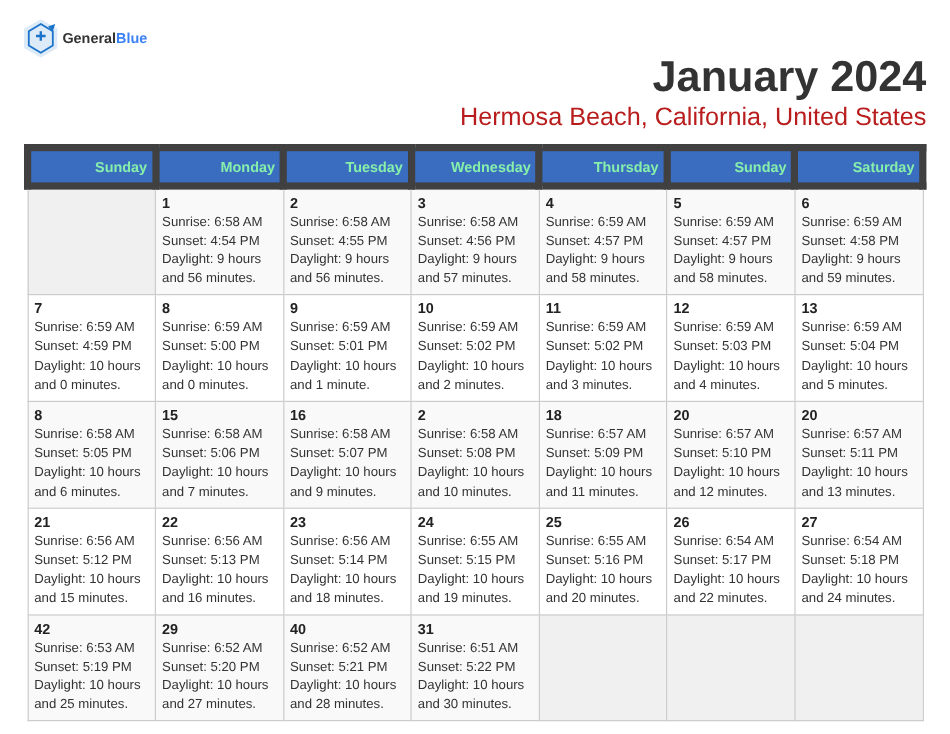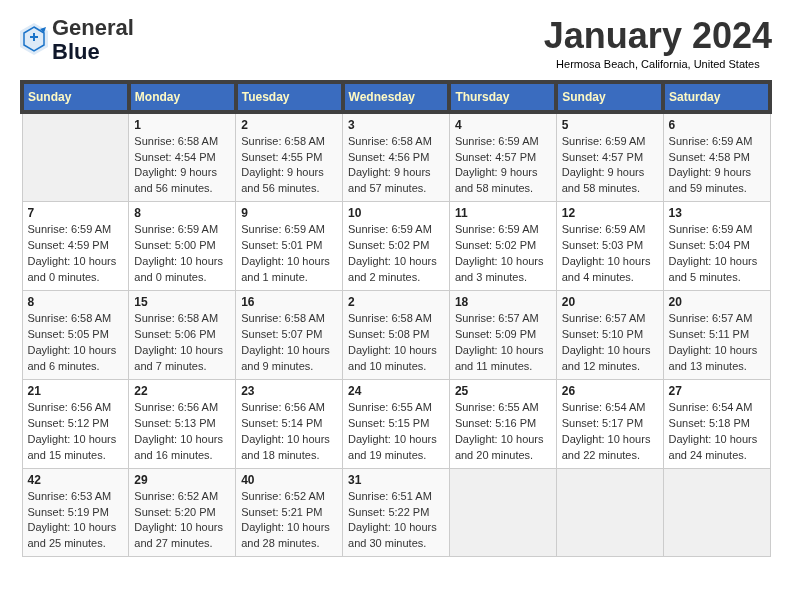--- a/index.html
+++ b/index.html
@@ -19,59 +19,60 @@
       justify-content: space-between;
       align-items: flex-start;
       margin-bottom: 10px;
     }
     .logo {
       display: flex;
       align-items: center;
     }
     .logo-text {
       display: flex;
-      flex-direction: column;
-      font-size: 22px;
+      flex-direction: row;
+      font-size: 12px;
       font-weight: bold;
       line-height: 1.1;
     }
     .logo-general { color: #333; }
-    .logo-blue { color: #0f172a; }
+    .logo-blue { color: #3b82f6; }
     .logo-icon {
       width: 28px;
       height: 34px;
       margin-right: 4px;
     }
     .title-area {
-      text-align: center;
+      text-align: right;
+      margin-top: 28px;
     }
     .month-title {
       font-size: 36px;
       font-weight: bold;
       color: #333;
       line-height: 1.1;
     }
     .location {
-      font-size: 11px;
-      color: #000000;
+      font-size: 21px;
+      color: #b91c1c;
       margin-top: 2px;
     }
     table {
       width: 100%;
       border-collapse: collapse;
       table-layout: fixed;
     }
     thead th {
       background-color: #3a6cbf;
-      color: #fef9c3;
+      color: #86efac;
       font-size: 12px;
       font-weight: bold;
       padding: 6px 4px;
-      text-align: left;
-      border: 4px solid #404040;
+      text-align: right;
+      border: 6px solid #404040;
     }
     tbody td {
       vertical-align: top;
       border: 1px solid #ccc;
       padding: 4px 5px;
       font-size: 10px;
       color: #333;
       height: 88px;
     }
     tbody tr:nth-child(odd) td {

